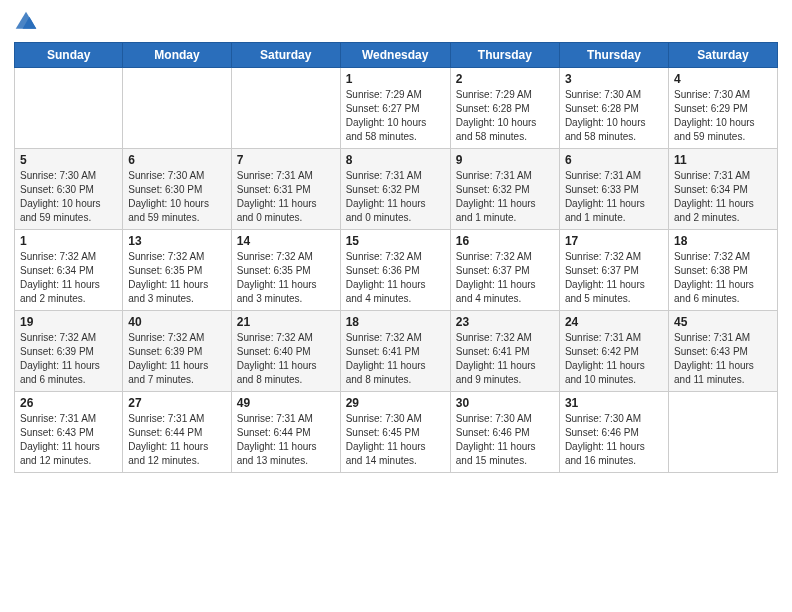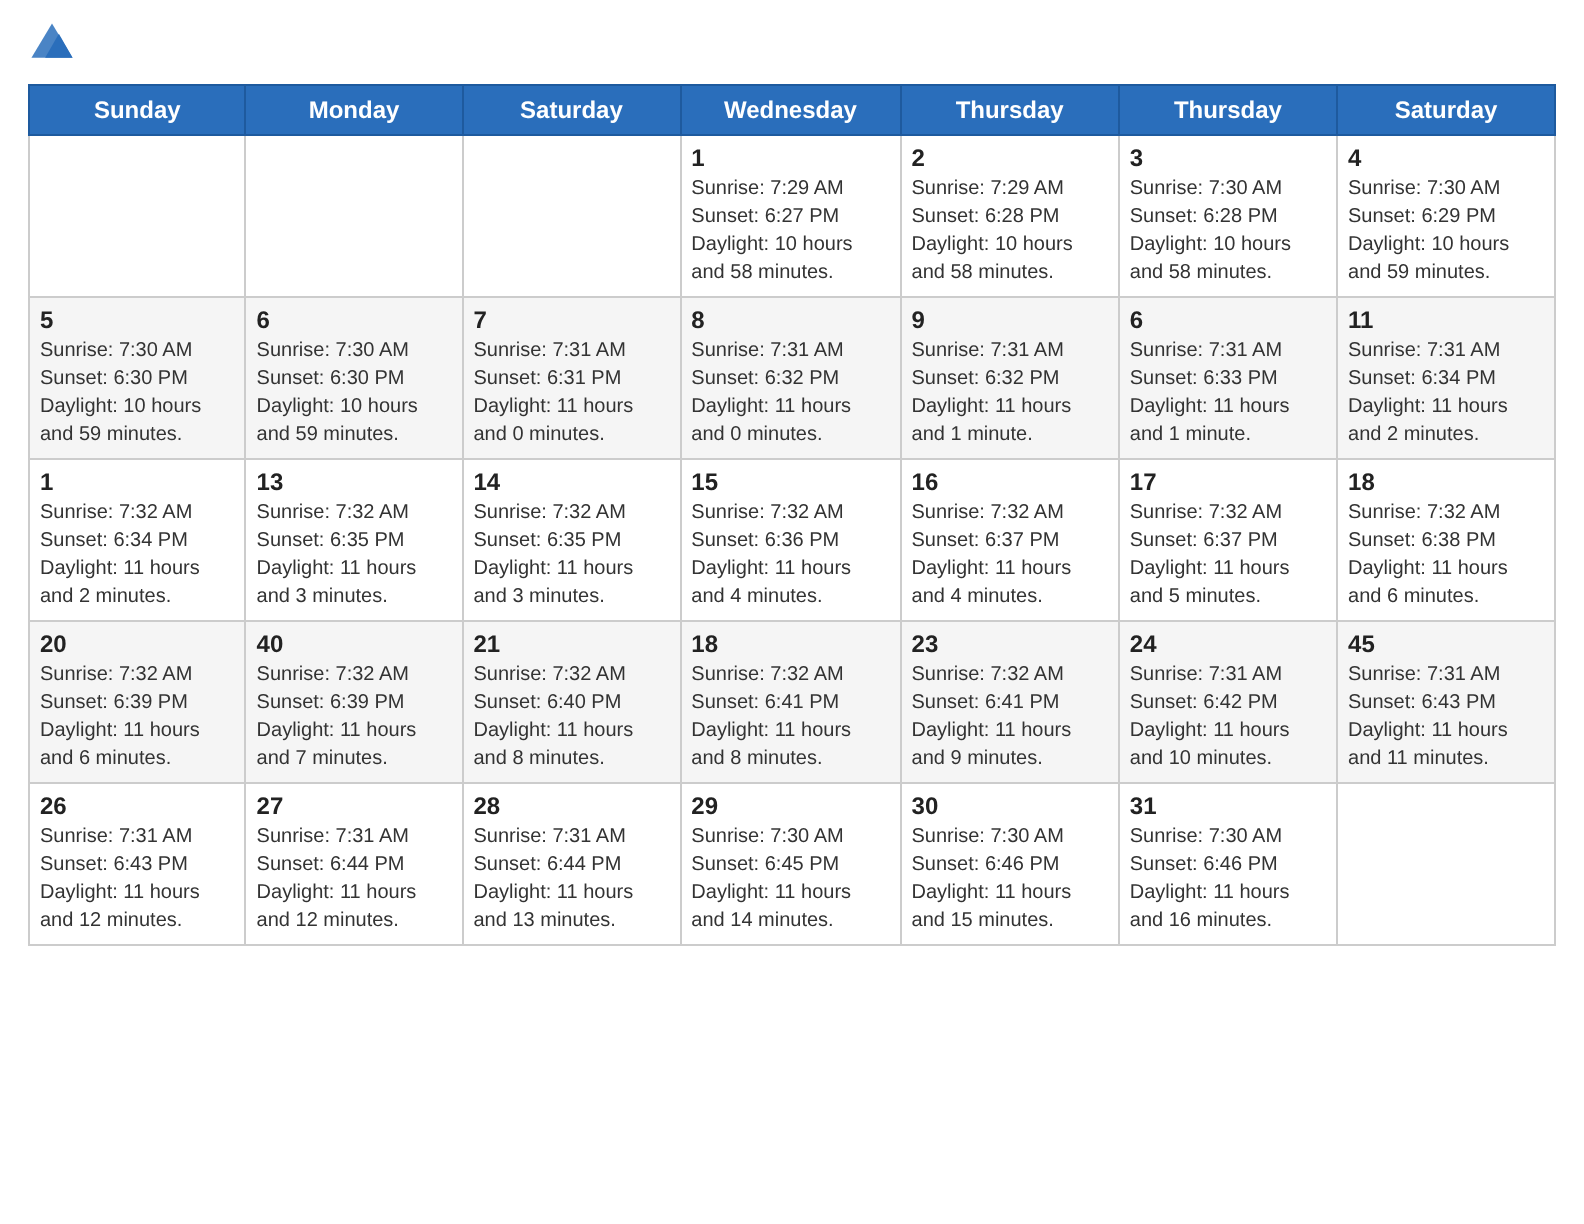--- a/index.html
+++ b/index.html
@@ -261,21 +261,21 @@
           <td>
             <span class="day-number">18</span>
             <div class="day-info" style="white-space: pre-line;">Sunrise: 7:32 AM
 Sunset: 6:38 PM
 Daylight: 11 hours
 and 6 minutes.</div>
           </td>
         </tr>
         <tr>
           <td>
-            <span class="day-number">20</span>
+            <span class="day-number">19</span>
             <div class="day-info" style="white-space: pre-line;">Sunrise: 7:32 AM
 Sunset: 6:39 PM
 Daylight: 11 hours
 and 6 minutes.</div>
           </td>
           <td>
             <span class="day-number">40</span>
             <div class="day-info" style="white-space: pre-line;">Sunrise: 7:32 AM
 Sunset: 6:39 PM
 Daylight: 11 hours
@@ -326,21 +326,21 @@
 and 12 minutes.</div>
           </td>
           <td>
             <span class="day-number">27</span>
             <div class="day-info" style="white-space: pre-line;">Sunrise: 7:31 AM
 Sunset: 6:44 PM
 Daylight: 11 hours
 and 12 minutes.</div>
           </td>
           <td>
-            <span class="day-number">28</span>
+            <span class="day-number">49</span>
             <div class="day-info" style="white-space: pre-line;">Sunrise: 7:31 AM
 Sunset: 6:44 PM
 Daylight: 11 hours
 and 13 minutes.</div>
           </td>
           <td>
             <span class="day-number">29</span>
             <div class="day-info" style="white-space: pre-line;">Sunrise: 7:30 AM
 Sunset: 6:45 PM
 Daylight: 11 hours

